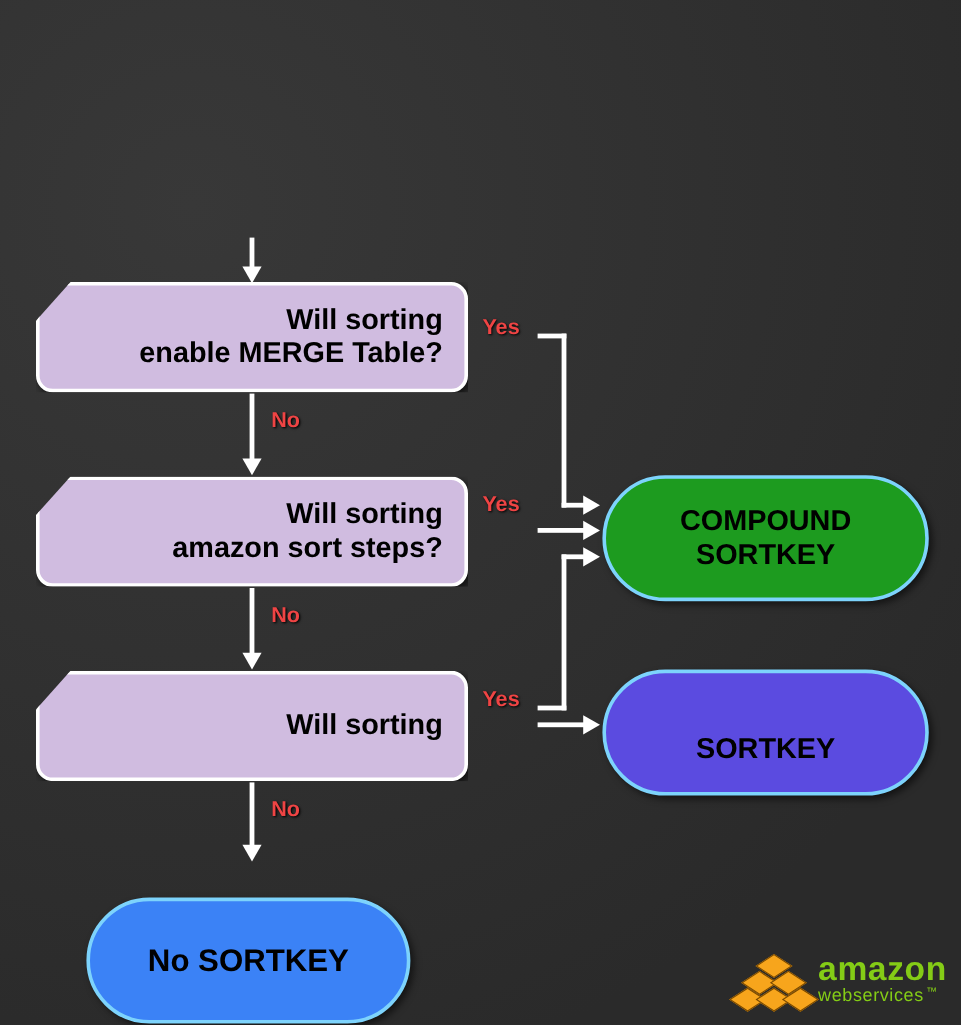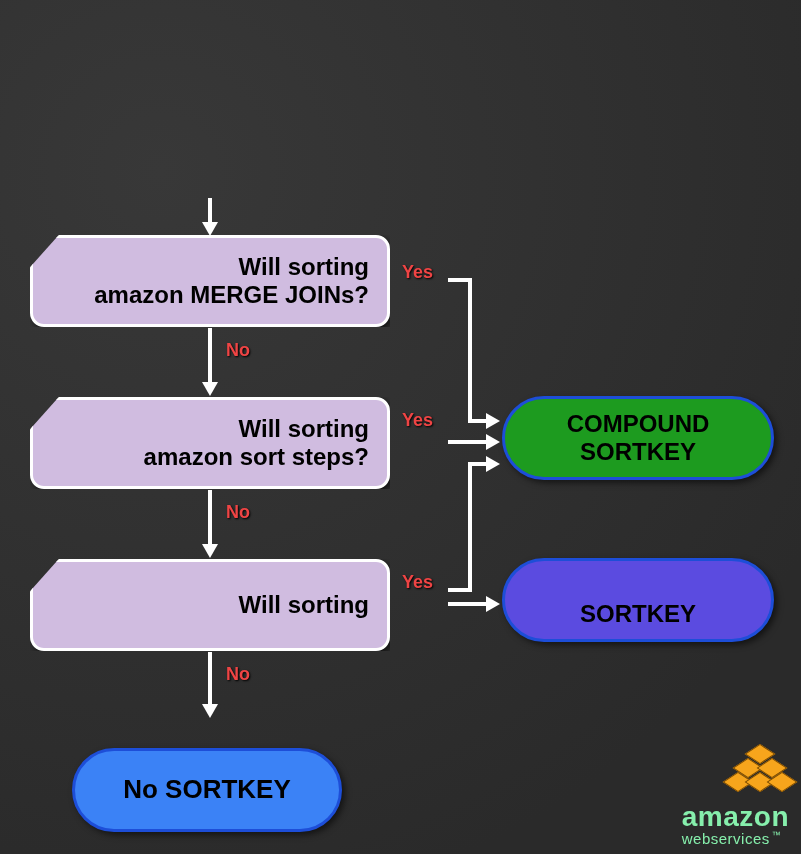--- a/index.html
+++ b/index.html
@@ -46,22 +46,22 @@
     font-weight: 700; font-size: 24px; color:#000;
     text-align: right; line-height: 1.15;
   }
 
   .d1 { top: 235px; }
   .d2 { top: 397px; }
   .d3 { top: 559px; }
 
   .pill {
     position: absolute;
-    height: 84px;
-    border: 3px solid #1d4ed8;
+    height: 105px;
+    border: 3px solid #7dd3fc;
     border-radius: 60px;
     display: flex; align-items: center; justify-content: center;
     box-shadow: 3px 3px 6px rgba(0,0,0,.55);
   }
   .pill .txt { font-weight: 800; font-size: 24px; text-align:center; line-height:1.15; }
 
   .compound { left: 502px; top: 396px; width: 272px; background:#1d9b1f; }
   .compound .txt { color:#000; }
   .interleaved { left: 502px; top: 558px; width: 272px; background:#5b4be0; }
   .interleaved .txt { color:#000; }
@@ -84,44 +84,43 @@
   .head {
     position:absolute; width:0; height:0;
   }
   .head.down { border-left:8px solid transparent; border-right:8px solid transparent; border-top:14px solid #fff; }
   .head.right { border-top:8px solid transparent; border-bottom:8px solid transparent; border-left:14px solid #fff; }
 
   
   .aws {
     position: absolute;
     right: 12px; bottom: 8px;
-    display: flex; align-items: flex-end; gap:8px;
-    color:#86efac;
-    flex-direction:column;
+    display: flex; align-items: flex-start; gap:8px;
+    color:#84cc16;
   }
   .aws .cubes { width: 58px; height: 52px; position: relative; }
   .cube { position:absolute; width:18px; height:18px; background:#f7a51c; border:1px solid #7a4a00; transform: rotate(45deg) skew(-12deg,-12deg); }
   .aws .t { display:flex; flex-direction:column; line-height:1; }
   .aws .t .a { font-weight:800; font-size:28px; letter-spacing:.5px; }
   .aws .t .b { font-size:15px; letter-spacing:.5px; }
   .aws .tm { font-size:9px; margin-left:2px; vertical-align: top; }
 </style>
 </head>
 <body>
 
 <div class="canvas">
 
 
   <div class="arrow v" style="left:208px; top:198px; height:26px;"></div>
   <div class="head down" style="left:202px; top:222px;"></div>
 
   <div class="decision d1">
     <div class="txt">
       <span>Will sorting</span><br>
-      <span>amazon MERGE JOINs?</span>
+      <span>enable MERGE Table?</span>
     </div>
   </div>
   <div class="lbl" style="left:402px; top:262px;">Yes</div>
   <div class="lbl" style="left:226px; top:340px;">No</div>
 
   <div class="arrow v" style="left:208px; top:328px; height:56px;"></div>
   <div class="head down" style="left:202px; top:382px;"></div>
 
   <div class="arrow h" style="left:448px; top:278px; width:24px;"></div>
   <div class="arrow v" style="left:468px; top:278px; height:145px;"></div>

